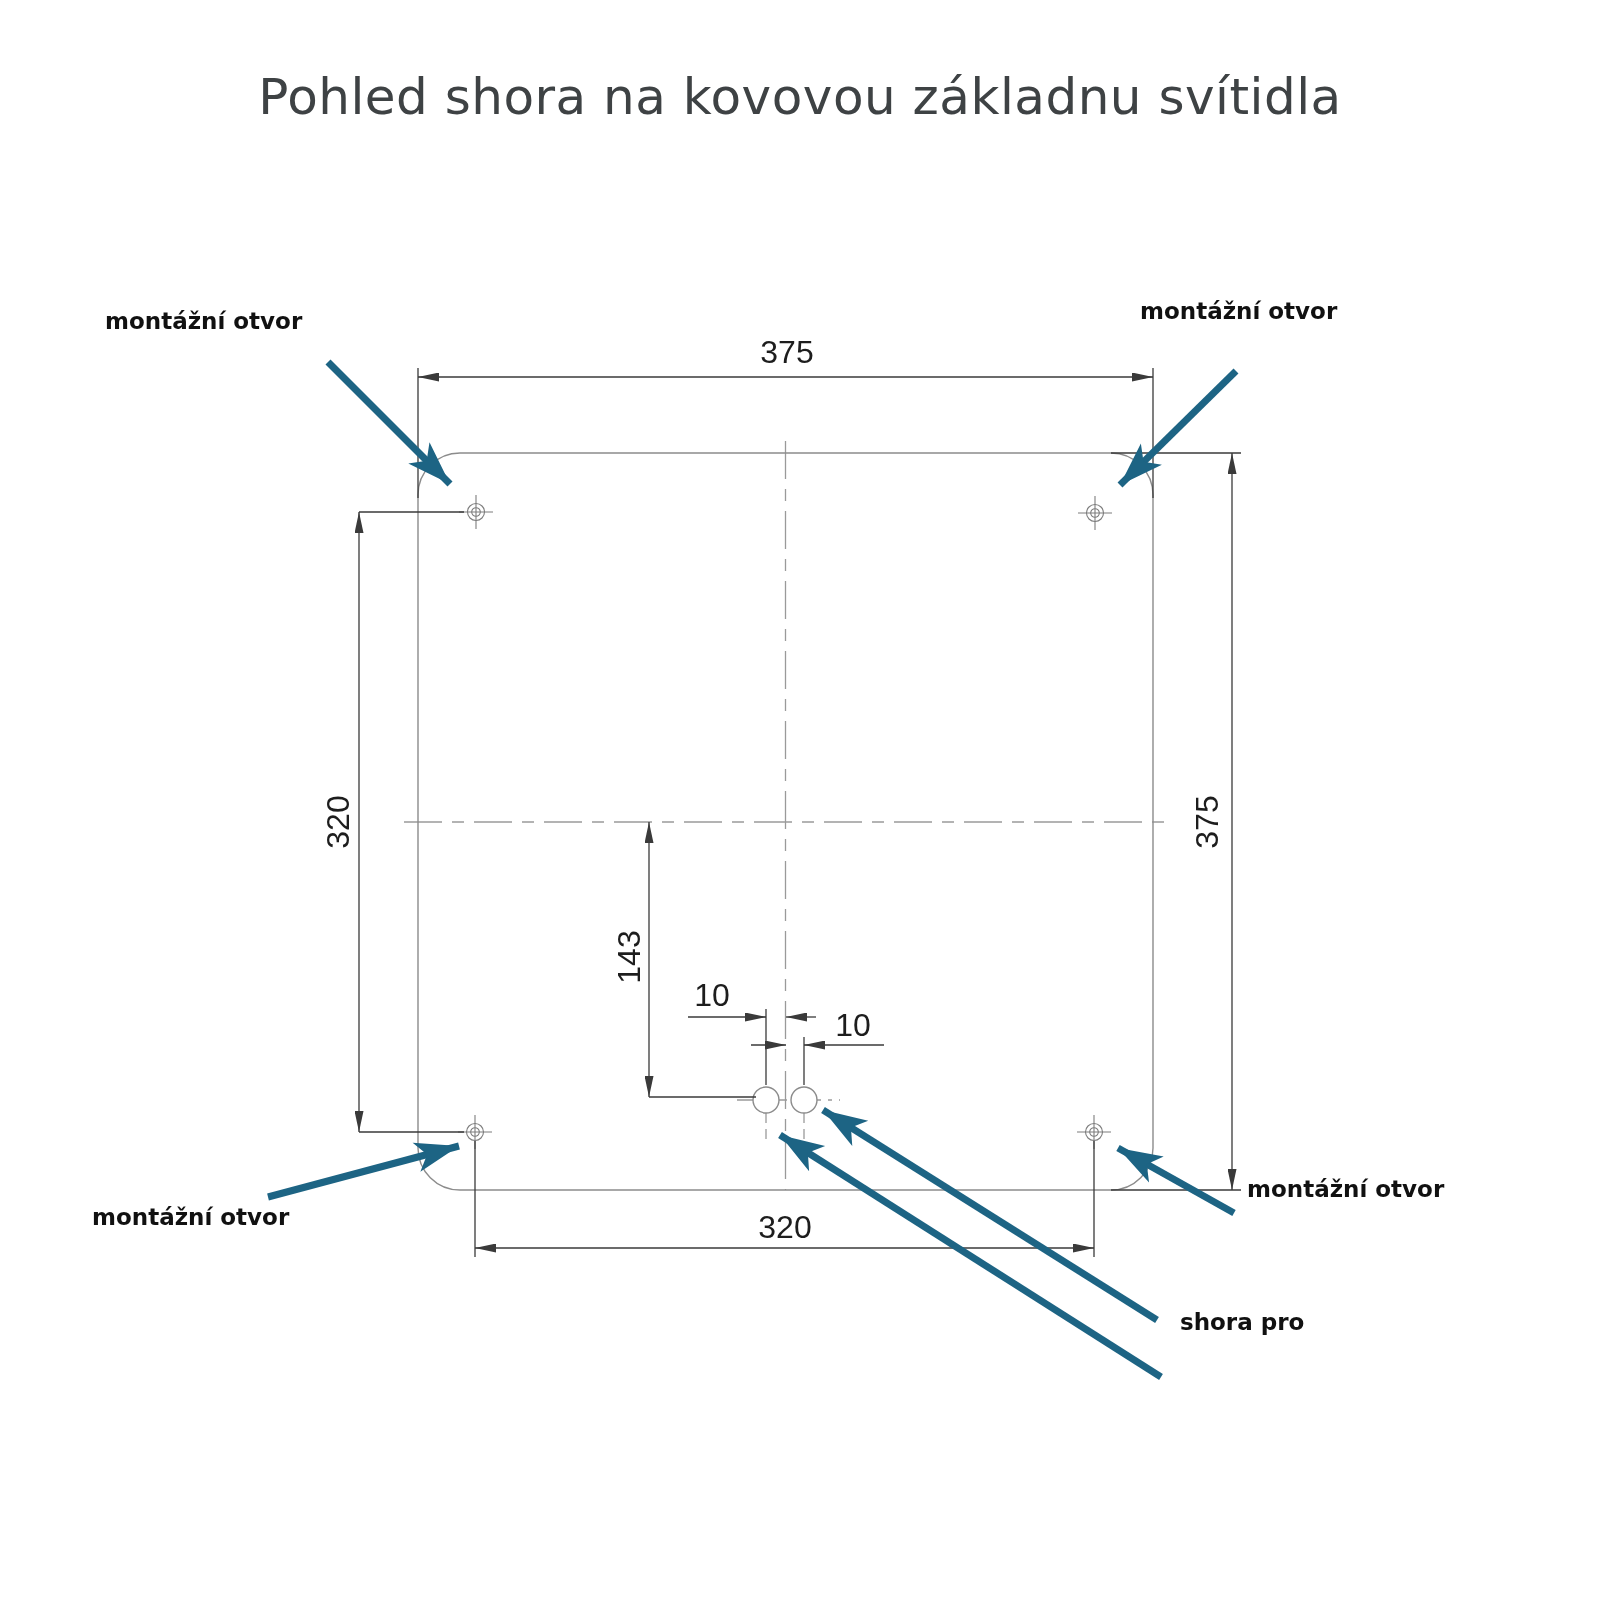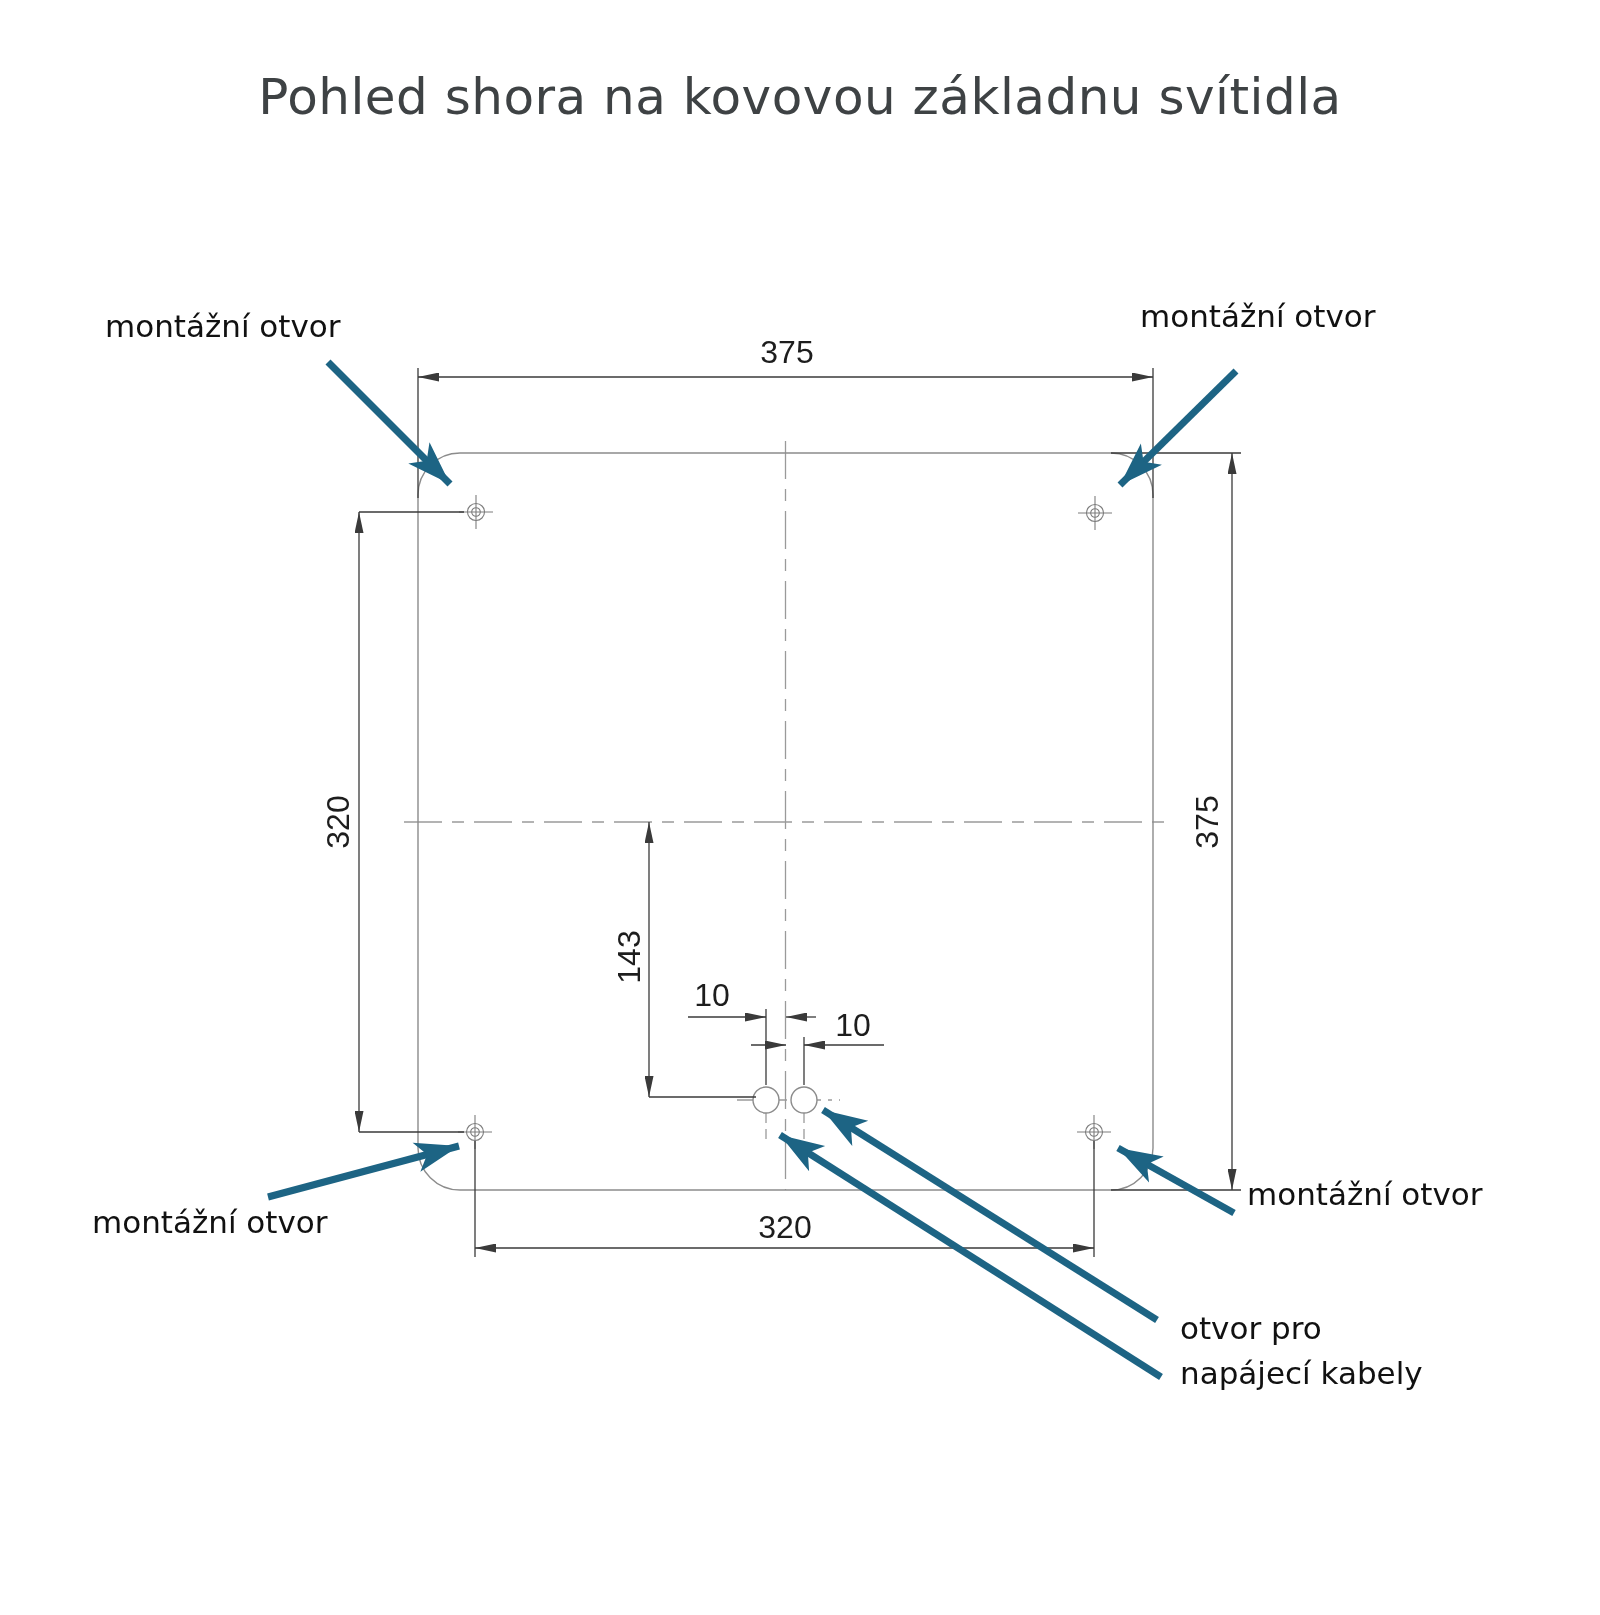--- a/index.html
+++ b/index.html
@@ -3,21 +3,21 @@
 <meta charset="utf-8">
 <style>
   html,body{margin:0;padding:0;background:#ffffff;}
   body{width:1600px;height:1615px;position:relative;overflow:hidden;
        font-family:"DejaVu Sans","Liberation Sans",sans-serif;}
   #stage{position:absolute;left:0;top:0;width:1600px;height:1471px;}
   svg{position:absolute;left:0;top:0;}
   .txt{position:absolute;white-space:nowrap;}
   .title{left:0;top:68px;width:1600px;text-align:center;
          font-size:50px;font-weight:500;color:var(--title-color,#3e4244);letter-spacing:.5px;}
-  .label{font-size:31px;color:var(--label-color,#111);}
+  .label{font-size:23px;color:var(--label-color,#111);font-weight:bold;}
   .dim{font-family:"Liberation Sans","DejaVu Sans",sans-serif;
        font-size:32px;color:#1d1d1d;transform:translate(-50%,-50%);}
   .dim.rot{transform:translate(-50%,-50%) rotate(-90deg);}
   .cable-label{line-height:1.45;}
   .footer{left:145px;top:1542px;font-size:30px;color:#101010;}
 </style>
 </head>
 <body>
 
 <div id="stage">
@@ -115,22 +115,21 @@
   </svg>
 
   <div class="txt title">Pohled shora na kovovou základnu svítidla</div>
 
   <div class="txt label" style="left:105px;top:308px;">montážní otvor</div>
   <div class="txt label" style="left:1140px;top:298px;">montážní otvor</div>
   <div class="txt label" style="left:92px;top:1204px;">montážní otvor</div>
   <div class="txt label" style="left:1247px;top:1176px;">montážní otvor</div>
 
   <div class="txt label cable-label" style="left:1180px;top:1306px;">
-    <div>otvor pro</div>
-    <div>napájecí kabely</div>
+    <div>shora pro</div>
   </div>
 
   <div class="txt dim" style="left:787px;top:352px;">375</div>
   <div class="txt dim rot" style="left:338px;top:822px;">320</div>
   <div class="txt dim rot" style="left:1207px;top:822px;">375</div>
   <div class="txt dim" style="left:785px;top:1227px;">320</div>
   <div class="txt dim rot" style="left:629px;top:957px;">143</div>
   <div class="txt dim" style="left:712px;top:995px;">10</div>
   <div class="txt dim" style="left:853px;top:1025px;">10</div>
 

